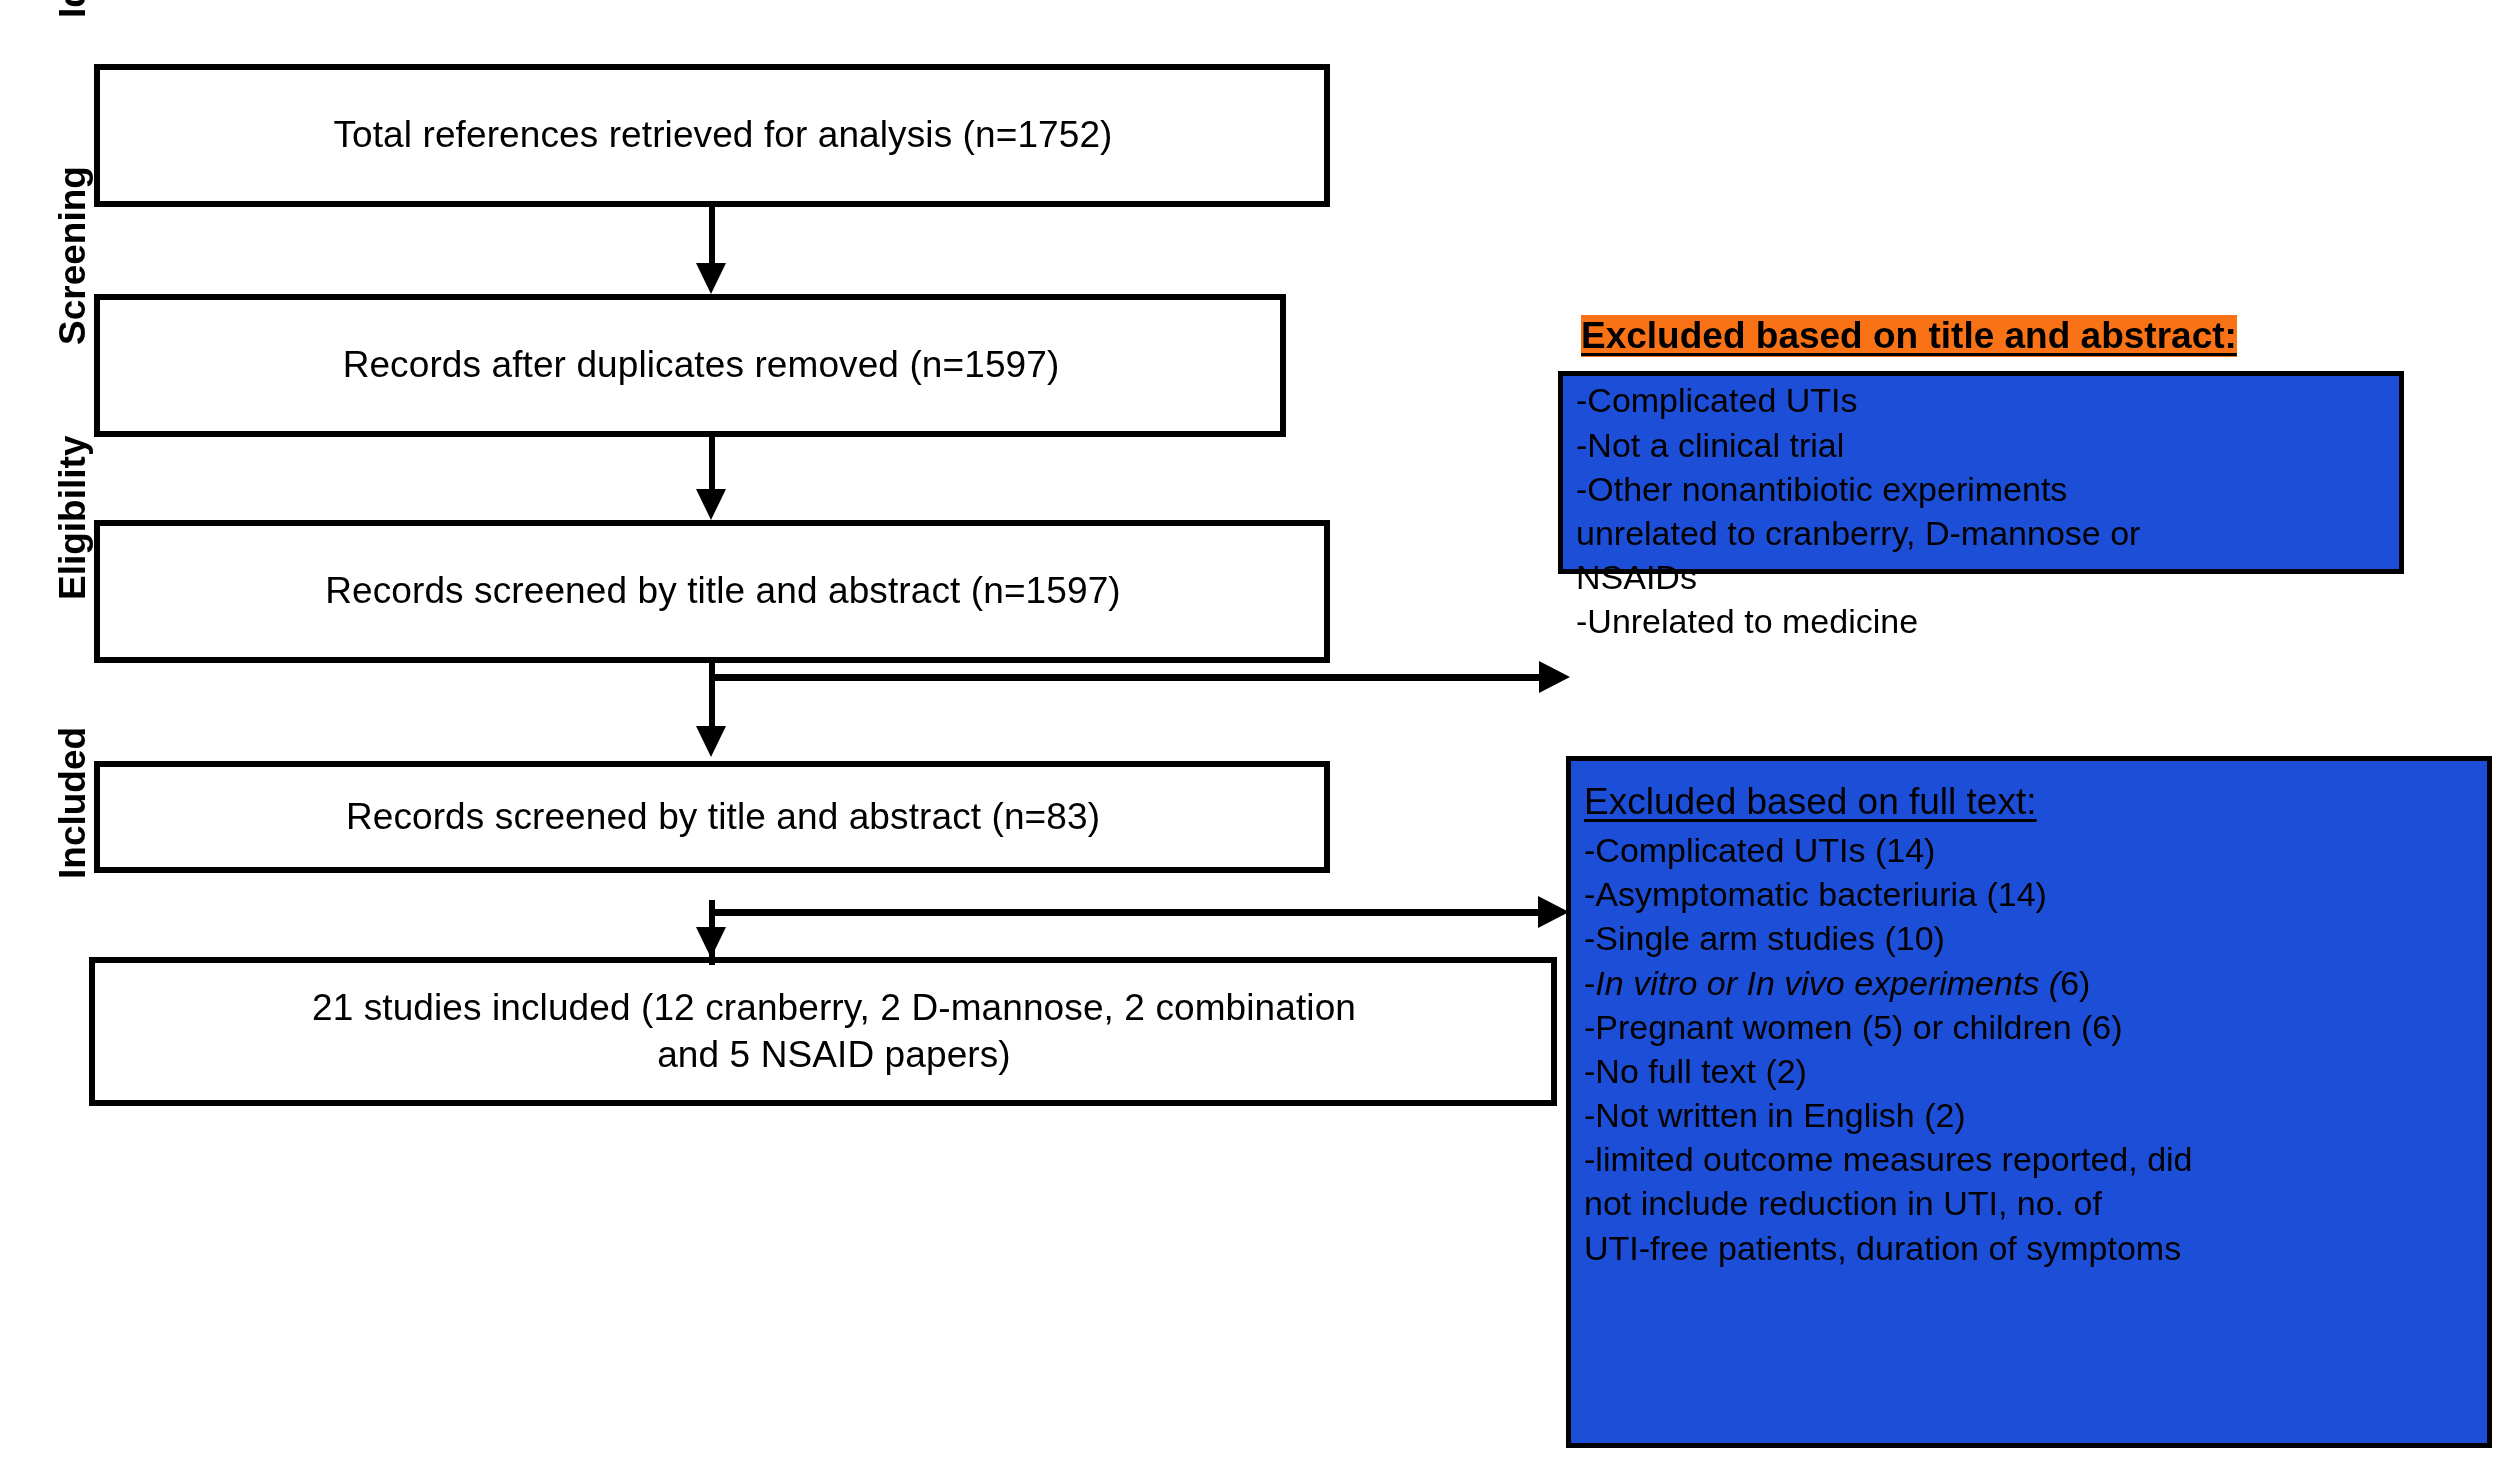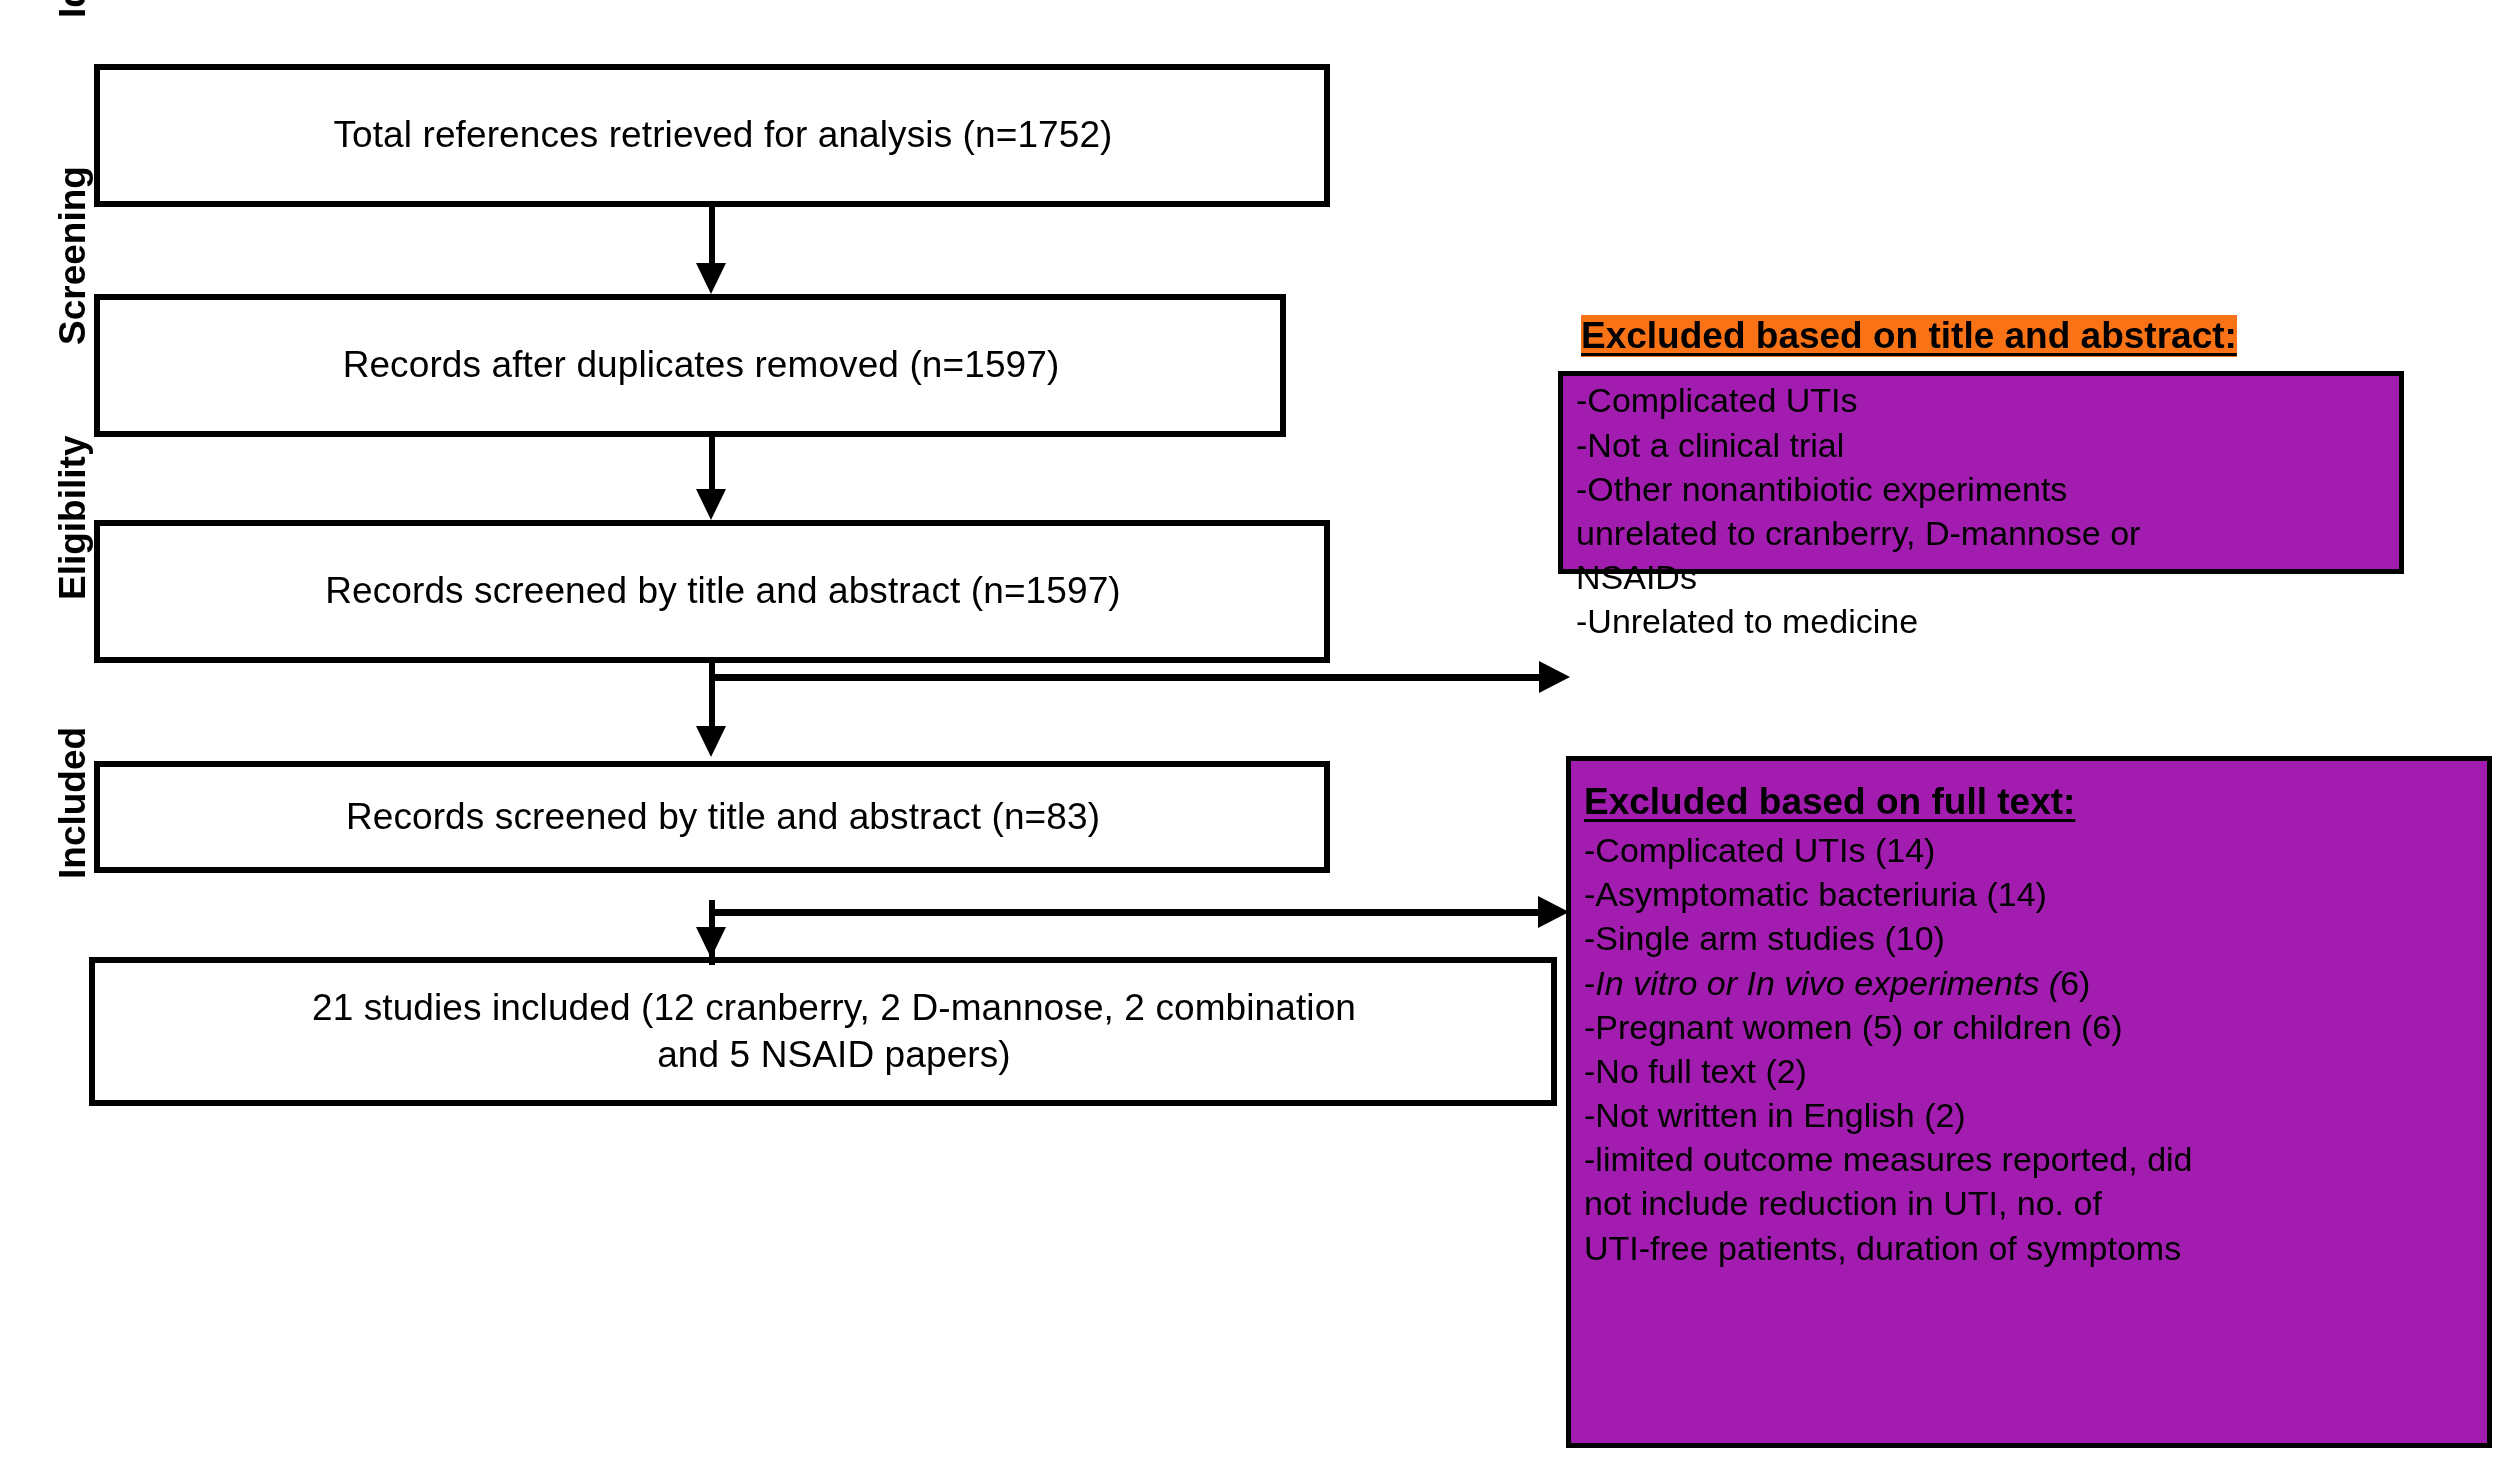--- a/index.html
+++ b/index.html
@@ -19,28 +19,28 @@
 
   
   .vline{position:absolute;background:#000;width:6px;}
   .hline{position:absolute;background:#000;height:7.1px;}
   .arrowdown{position:absolute;width:0;height:0;border-left:15.4px solid transparent;
              border-right:15.4px solid transparent;border-top:31px solid #000;}
   .arrowright{position:absolute;width:0;height:0;border-top:16.6px solid transparent;
               border-bottom:16.6px solid transparent;border-left:31px solid #000;}
 
   
-  .excl{position:absolute;box-sizing:border-box;background:#a21caf;border:5.3px solid #000;}
+  .excl{position:absolute;box-sizing:border-box;background:#1d4ed8;border:5.3px solid #000;}
   .excl .body{padding:2.4px 10.7px 0 13px;}
   .excl .line{font-size:34px;line-height:1.30;white-space:nowrap;}
   .excl .ital{font-style:italic;}
 
   .exclhead{position:absolute;font-size:37px;font-weight:700;text-decoration:underline;
             text-underline-offset:4.8px;white-space:nowrap;background:#f97316;z-index:5;}
-  .excl .headin{font-size:37px;font-weight:700;text-decoration:underline;
+  .excl .headin{font-size:37px;font-weight:400;text-decoration:underline;
                 text-underline-offset:4.8px;white-space:nowrap;margin:3.6px 0 4.8px 0;}
 </style>
 </head>
 <body>
 
 <div id="stage">
 
   <div class="vlabel" style="left:52px;top:18px;">Identification</div>
   <div class="vlabel" style="left:52px;top:345px;">Screening</div>
   <div class="vlabel" style="left:52px;top:600px;">Eligibility</div>

